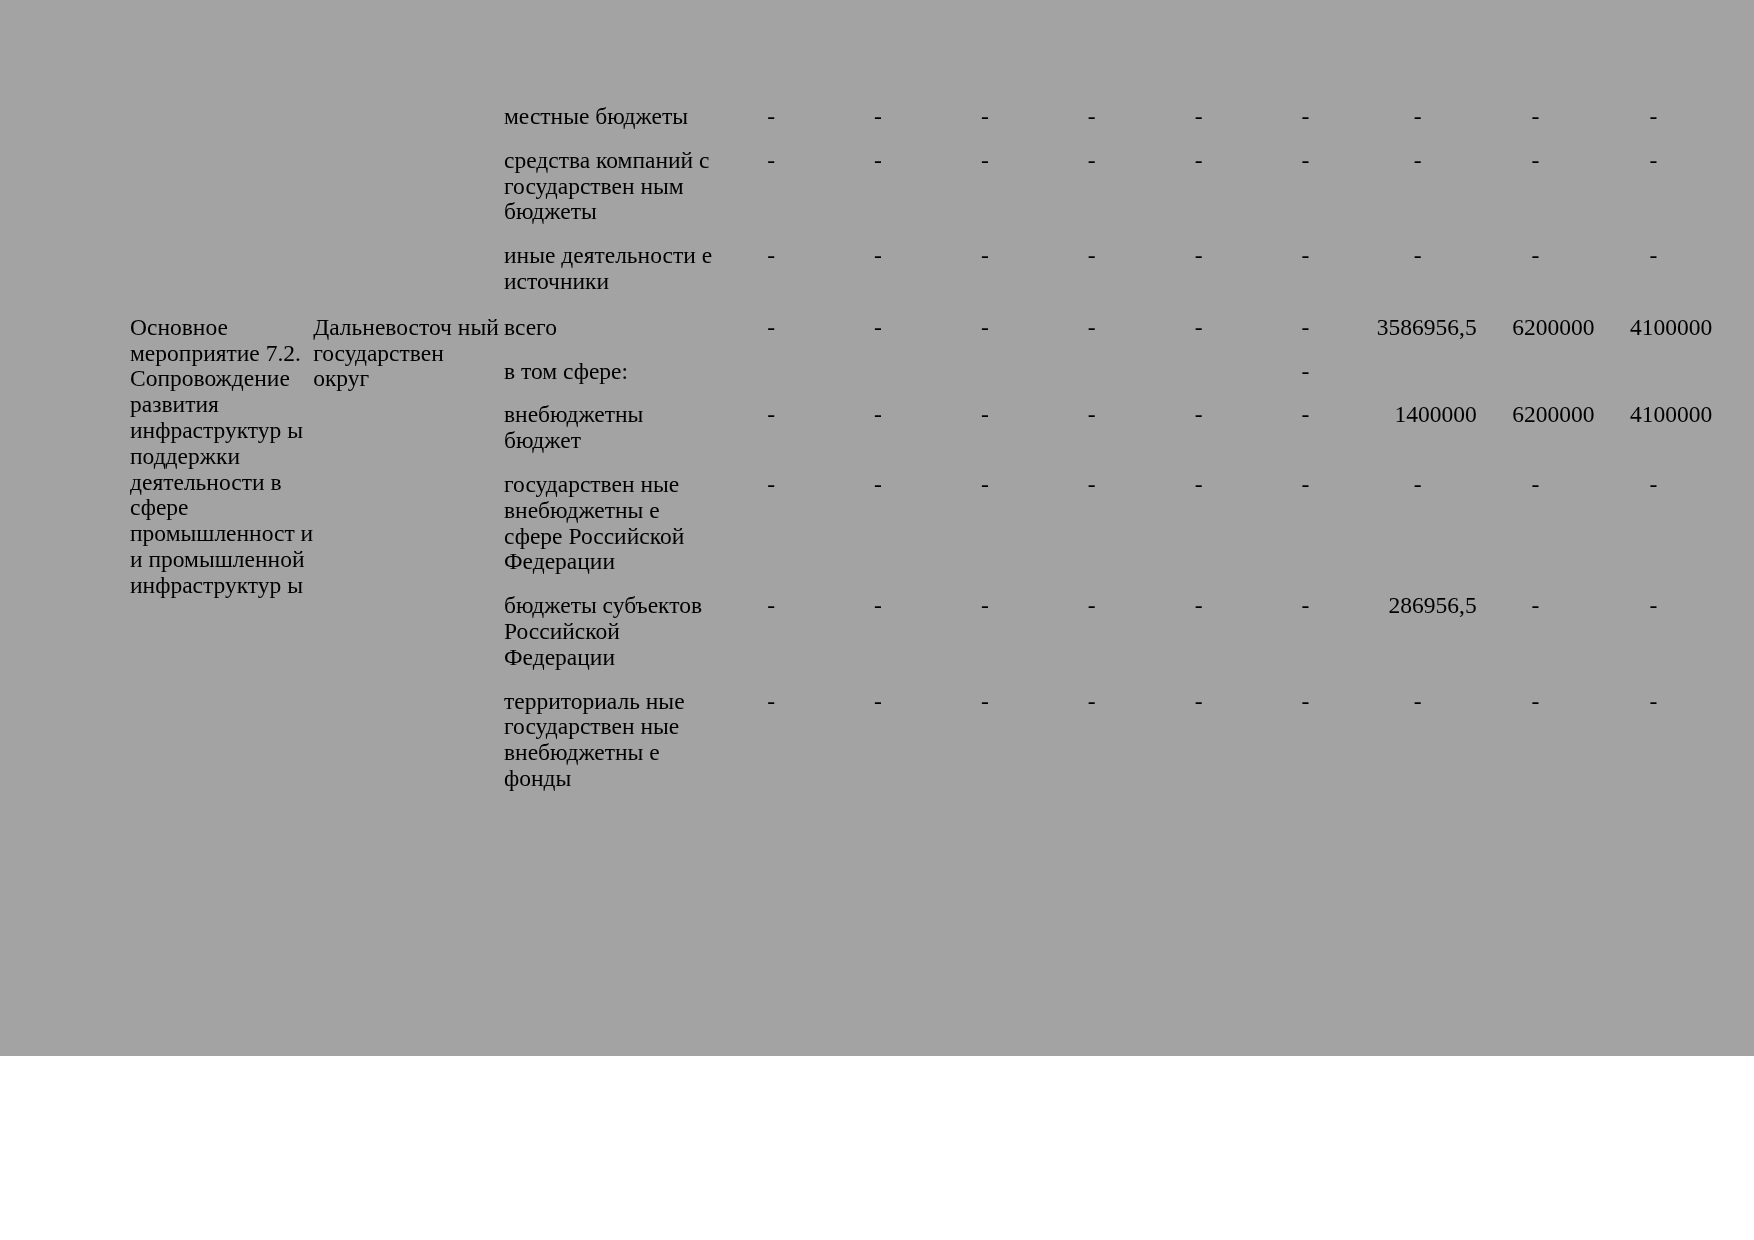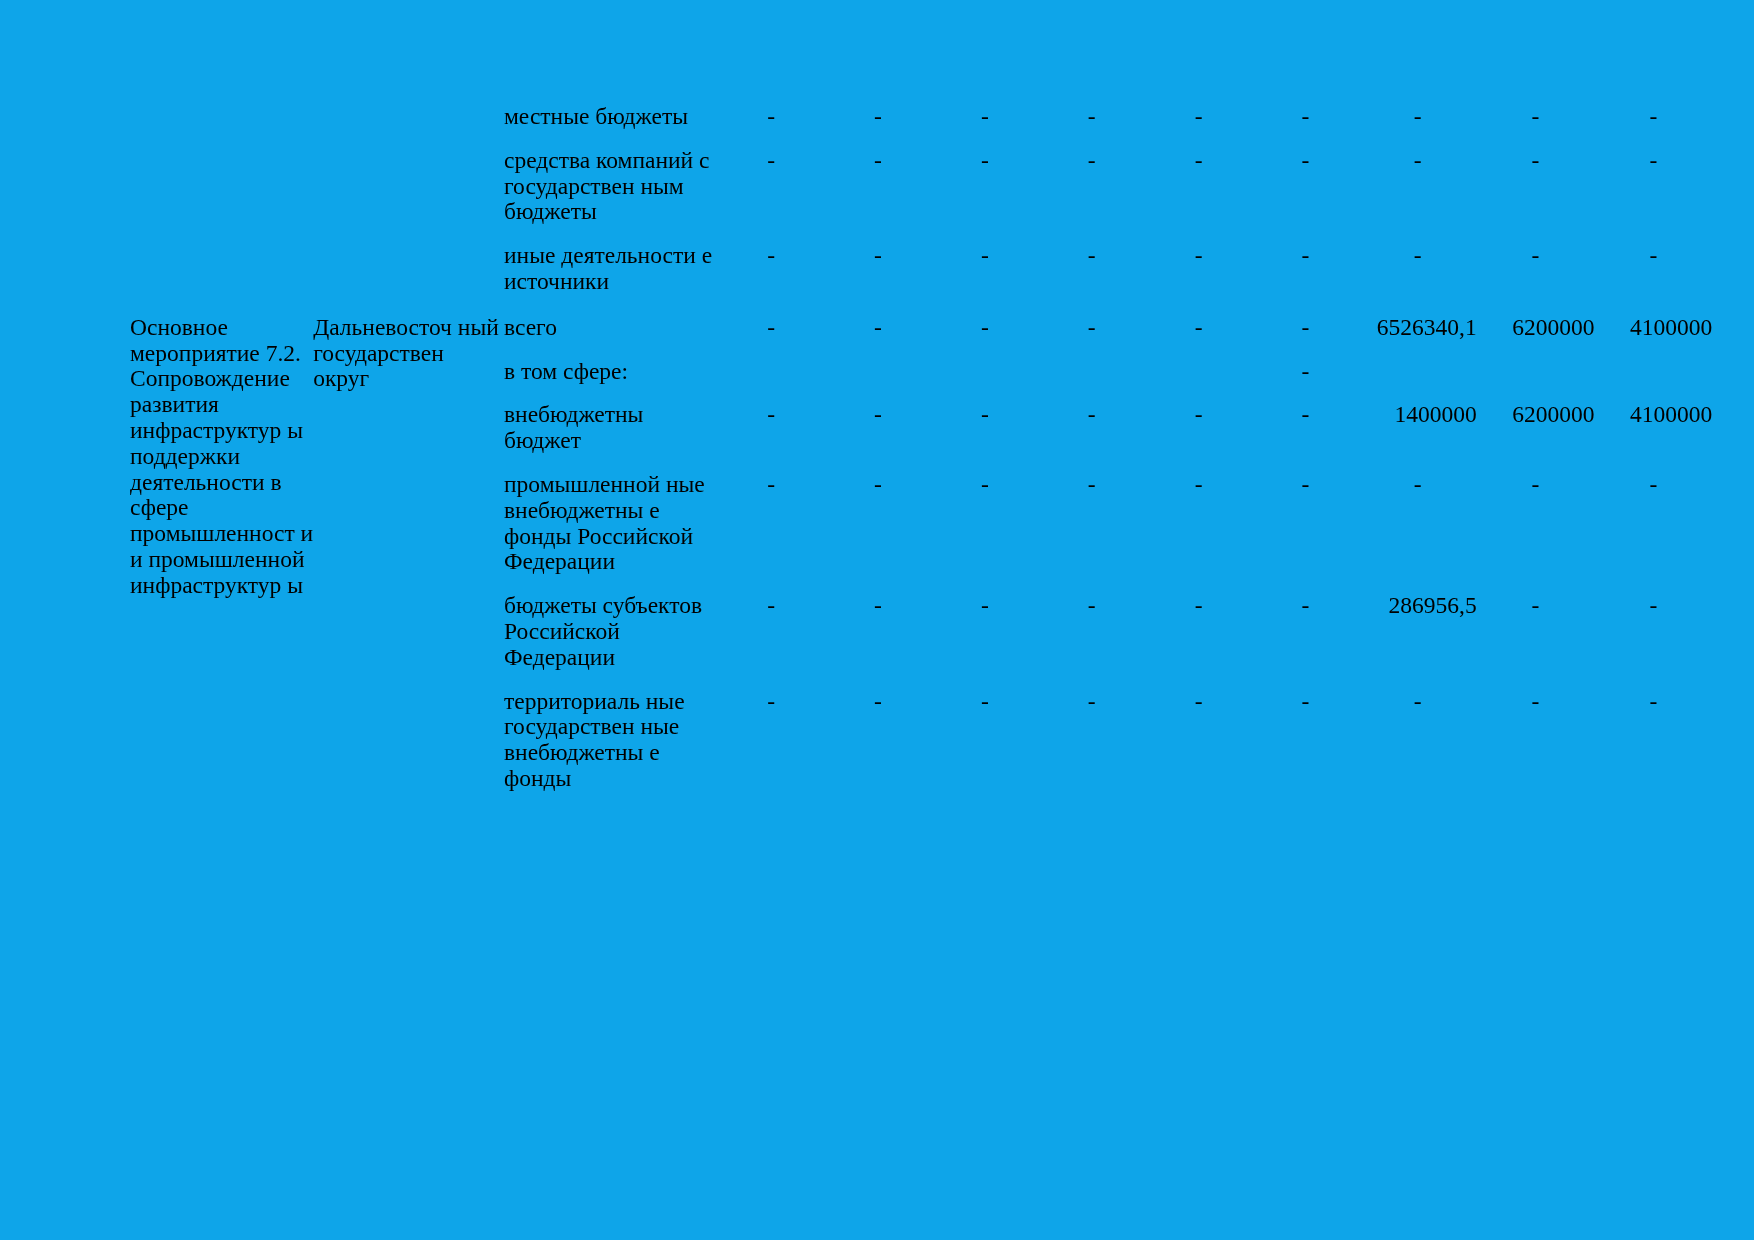--- a/index.html
+++ b/index.html
@@ -11,22 +11,22 @@
     width: 1754px;
     height: 1240px;
     font-family: "Liberation Serif", "DejaVu Serif", serif;
     color: #000000;
     overflow: hidden;
     position: relative;
   }
   .page {
     position: relative;
     width: 1754px;
-    height: 1240px;
-    background: #0ea5e9;
+    height: 1056px;
+    background: #a3a3a3;
     text-decoration: underline;
   }
   table.fin-table {
     position: absolute;
     left: 130px;
     top: 104px;
     border-collapse: collapse;
     table-layout: fixed;
     width: 1700px;
   }
@@ -153,21 +153,21 @@
       <tr class="r">
         <td class="name-cell" rowspan="12">Основное мероприятие 7.2. Сопровождение развития инфраструктур ы поддержки деятельности в сфере промышленност и и промышленной инфраструктур ы</td>
         <td class="region-cell" rowspan="12">Дальневосточ ный государствен округ</td>
         <td class="source-cell">всего</td>
         <td class="num-cell">-</td>
         <td class="num-cell">-</td>
         <td class="num-cell">-</td>
         <td class="num-cell">-</td>
         <td class="num-cell">-</td>
         <td class="num-cell">-</td>
-        <td class="val-cell">6526340,1</td>
+        <td class="val-cell">3586956,5</td>
         <td class="val-cell">6200000</td>
         <td class="val-cell">4100000</td>
         <td class="val-cell">33</td>
       </tr>
       <tr aria-hidden="true">
         <td class="spacer" colspan="11" style="height:18px"></td>
       </tr>
 
       <tr class="r">
         <td class="source-cell">в том сфере:</td>
@@ -197,21 +197,21 @@
         <td class="val-cell">1400000</td>
         <td class="val-cell">6200000</td>
         <td class="val-cell">4100000</td>
         <td class="val-cell">33</td>
       </tr>
       <tr aria-hidden="true">
         <td class="spacer" colspan="11" style="height:18px"></td>
       </tr>
 
       <tr class="r">
-        <td class="source-cell">промышленной ные внебюджетны е фонды Российской Федерации</td>
+        <td class="source-cell">государствен ные внебюджетны е сфере Российской Федерации</td>
         <td class="num-cell">-</td>
         <td class="num-cell">-</td>
         <td class="num-cell">-</td>
         <td class="num-cell">-</td>
         <td class="num-cell">-</td>
         <td class="num-cell">-</td>
         <td class="num-cell">-</td>
         <td class="num-cell">-</td>
         <td class="num-cell">-</td>
         <td class="val-cell"></td>

